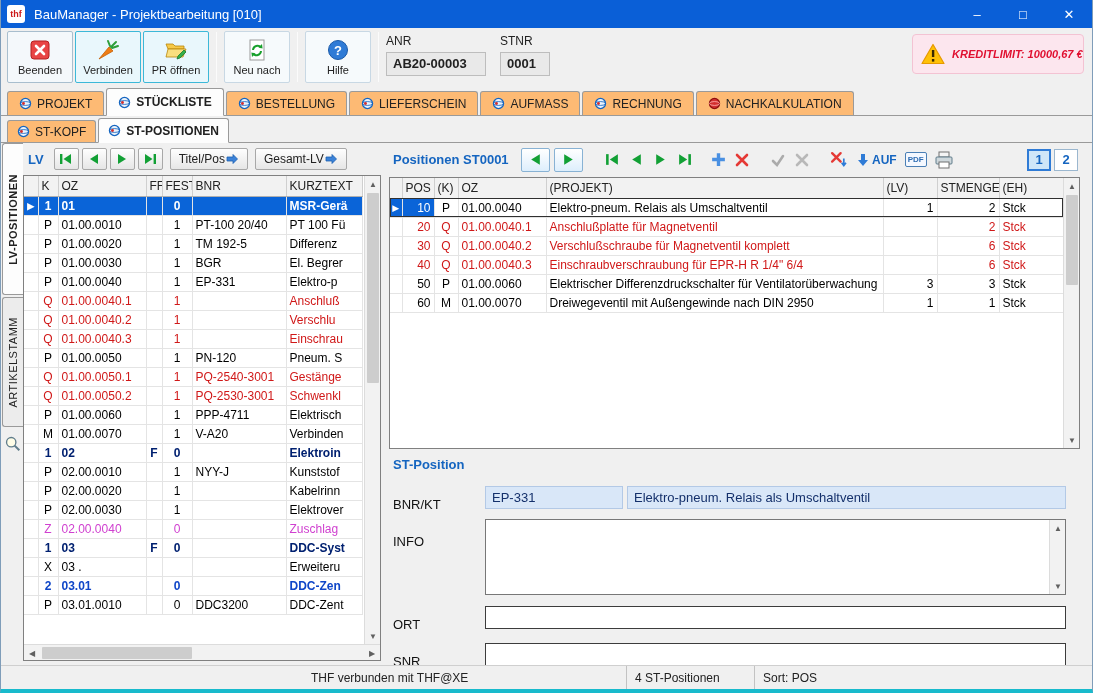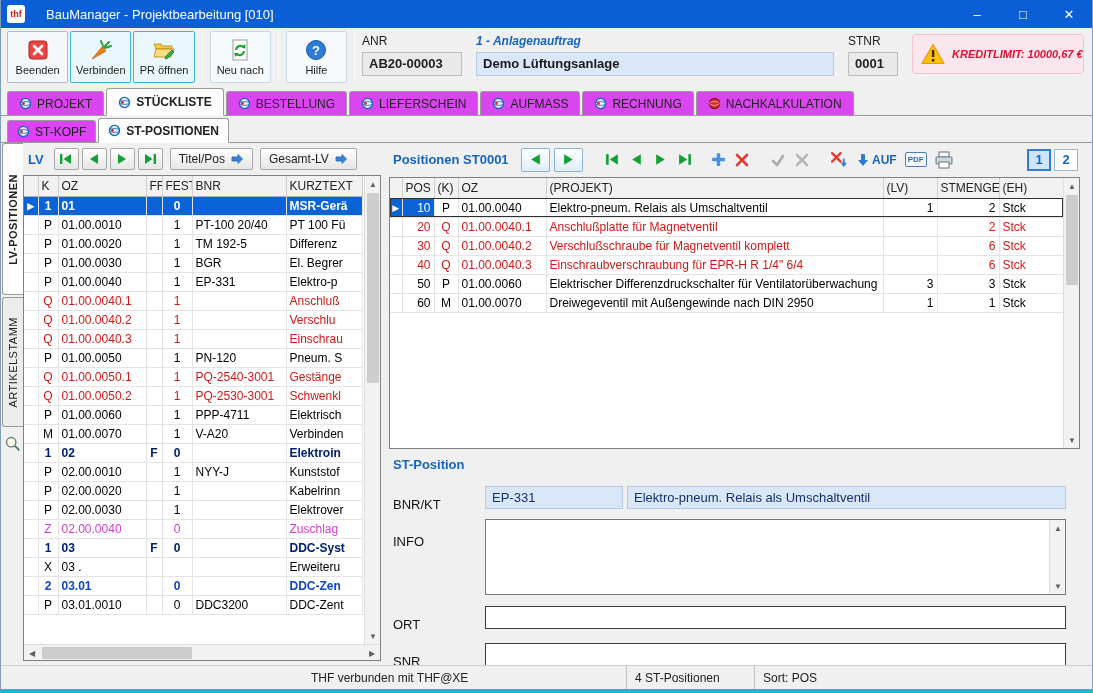--- a/index.html
+++ b/index.html
@@ -4,21 +4,21 @@
 <style>
   * { margin:0; padding:0; box-sizing:border-box; cursor:default; }
   body { font-family:"Liberation Sans",sans-serif; background:#ffffff; }
   .window { width:1093px; height:693px; display:flex; flex-direction:column;
             background:#f0f0f0; border-left:1px solid #7f9db9; border-right:1px solid #7f9db9;
             border-bottom:4px solid #18bacc; overflow:hidden; }
 
   
   .titlebar { height:28px; background:#0a5fd7; display:flex; align-items:center; padding-left:6px; color:#fff; flex:0 0 auto; }
   .app-icon { width:18px; height:18px; background:#fff; border-radius:3px; color:#cc1a1a; font-weight:bold;
-              font-size:9px; display:flex; align-items:center; justify-content:center; margin-right:21px; flex:0 0 auto; }
+              font-size:9px; display:flex; align-items:center; justify-content:center; margin-right:9px; flex:0 0 auto; }
   .title-text { font-size:13px; white-space:nowrap; }
   .win-controls { margin-left:auto; display:flex; height:100%; }
   .win-btn { width:46px; height:100%; display:flex; align-items:center; justify-content:center; font-size:13px; color:#fff; }
 
   
   .toolbar { height:58px; display:flex; align-items:flex-start; padding:3px 8px 3px 6px; flex:0 0 auto; }
   button { font-family:inherit; background:none; border:none; }
   .tb-btn { width:66px; height:52px; display:flex; flex-direction:column; align-items:center; justify-content:center;
             gap:2px; font-size:11px; color:#222; border:1px solid #c8d8e4; background:#f6fafc; border-radius:2px; margin-right:2px; }
   .tb-btn svg { width:24px; height:24px; }
@@ -33,21 +33,21 @@
   .fbox.stnr { width:50px; }
   .fbox.order { width:358px; background:#d9e7f8; border-color:#b3c9e6; color:#1a1a1a; }
   .warnbox { margin-left:auto; margin-top:3px; width:172px; height:40px; background:#fce6ee; border:1px solid #f3c3d3;
              border-radius:4px; display:flex; align-items:center; gap:7px; padding:0 8px; flex:0 0 auto; }
   .warnbox svg { width:24px; height:22px; flex:0 0 auto; }
   .wtext { color:#e01030; font-size:11px; font-style:italic; font-weight:bold; white-space:nowrap; }
 
   
   .maintabs, .subtabs { display:flex; align-items:flex-end; gap:2px; padding:2px 4px 0 6px; border-bottom:1px solid #9a9a9a; flex:0 0 auto; background:#f0f0f0; }
   .maintabs { height:30px; } .subtabs { height:27px; }
-  .mtab { display:flex; align-items:center; gap:5px; padding:0 11px; font-size:12px; color:#222; background:#d946ef;
+  .mtab { display:flex; align-items:center; gap:5px; padding:0 11px; font-size:12px; color:#222; background:#fdba74;
           border:1px solid #9a9a9a; border-bottom:none; border-radius:3px 3px 0 0; height:24px; }
   .subtabs .mtab { height:22px; padding:0 9px; }
   .mtab.active { background:#fdfdfd; height:28px; font-weight:bold; margin-bottom:-1px; border-bottom:1px solid #fdfdfd; }
   .subtabs .mtab.active { height:25px; }
   .globe { width:13px; height:13px; flex:0 0 auto; }
 
   
   .content { flex:1; display:flex; min-height:0; background:#f0f0f0; }
   .sidestrip { width:22px; display:flex; flex-direction:column; align-items:flex-start; flex:0 0 auto; }
   .side-tab { width:21px; border:1px solid #9a9a9a; border-right:none; background:#ececec; margin-left:1px;
@@ -57,21 +57,21 @@
   .side-tab.t1 { height:152px; } .side-tab.t2 { height:130px; margin-top:2px; }
   .mag-wrap { margin:8px 0 0 3px; }
 
   
   .left-panel { width:362px; display:flex; flex-direction:column; padding:2px 4px 4px 0; flex:0 0 auto; min-height:0; }
   .lv-toolbar { height:30px; display:flex; align-items:center; gap:3px; padding:2px 2px 4px 2px; flex:0 0 auto; }
   .lv-title { color:#1565c0; font-weight:bold; font-size:13px; margin:0 7px 0 3px; }
   .nav-btn { width:25px; height:22px; border:1px solid #a8a8a8; background:linear-gradient(#fefefe,#e6e6e6);
              display:flex; align-items:center; justify-content:center; border-radius:2px; }
   .lv-actbtn { height:22px; border:1px solid #a8a8a8; background:linear-gradient(#fefefe,#e6e6e6); display:flex;
-               align-items:center; gap:5px; padding:0 8px; font-size:12px; color:#222; border-radius:2px; margin-left:4px; }
+               align-items:center; padding:0 8px; font-size:12px; color:#222; border-radius:2px; margin-left:4px; }
   .grid-outer { border:1px solid #808080; background:#fff; display:flex; flex-direction:column; min-height:0; }
   .lv-grid-outer { flex:1; }
   .grid-scroll { flex:1; display:flex; min-height:0; }
   .grid-area { flex:1; overflow:hidden; background:#fff; }
   table.grid { border-collapse:collapse; table-layout:fixed; font-size:12px; }
   table.grid.lv { width:338px; } table.grid.pos { width:673px; }
   .grid th { background:#f2f2f2; border-right:1px solid #cfcfcf; border-bottom:1px solid #b0b0b0; font-weight:normal;
              text-align:left; padding:2px 3px; height:20px; font-size:12px; color:#222; white-space:nowrap; overflow:hidden; }
   .grid td { border-right:1px solid #e4e4e4; border-bottom:1px solid #e4e4e4; padding:1px 3px; height:19px;
              white-space:nowrap; overflow:hidden; }
@@ -184,24 +184,20 @@
           <circle cx="12" cy="12" r="9.5" fill="#2f7bd6" stroke="#1b5aa8"></circle>
           <text x="12" y="17" font-size="13" font-weight="bold" fill="#fff" text-anchor="middle" font-family="Liberation Sans, sans-serif">?</text>
         </svg>
       <span>Hilfe</span>
     </button>
     <span class="tb-sep"></span>
 
     <div class="fgroup">
       <span class="flabel">ANR</span>
       <div class="fbox anr">AB20-00003</div>
-    </div>
-    <div class="fgroup">
-      <span class="flabel blue">1 - Anlagenauftrag</span>
-      <div class="fbox order">Demo Lüftungsanlage</div>
     </div>
     <div class="fgroup">
       <span class="flabel">STNR</span>
       <div class="fbox stnr">0001</div>
     </div>
 
     <div class="warnbox">
       <svg viewBox="0 0 24 22">
           <path d="M12 1.5 L23 20.5 H1 Z" fill="#ffc107" stroke="#e69900" stroke-width="1.2" stroke-linejoin="round"></path>
           <rect x="10.9" y="7" width="2.4" height="7" fill="#3a2a00"></rect>

